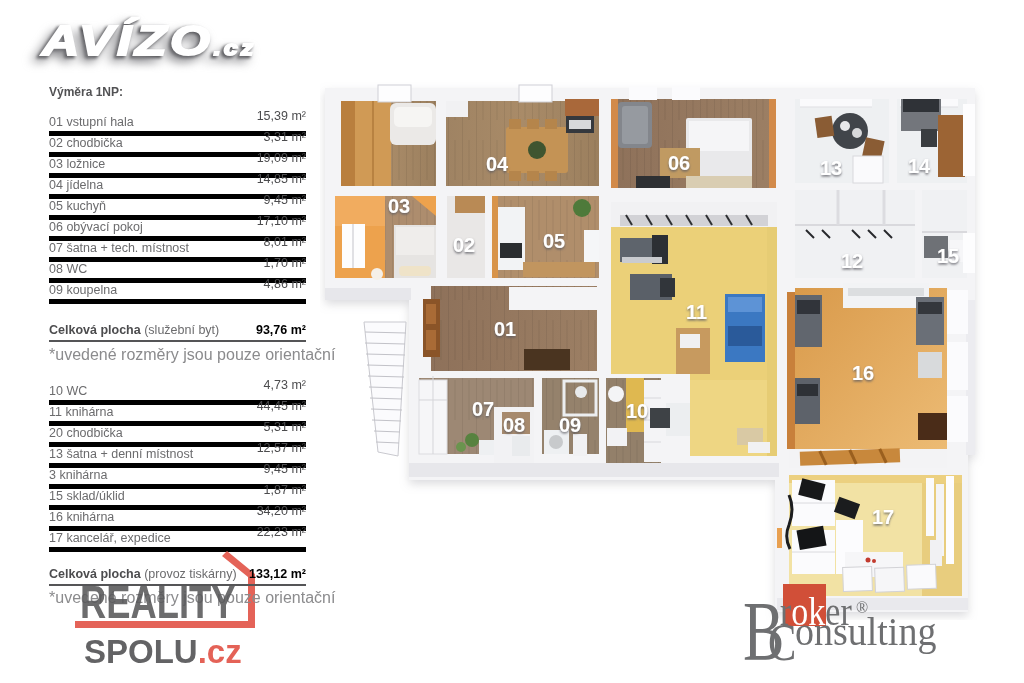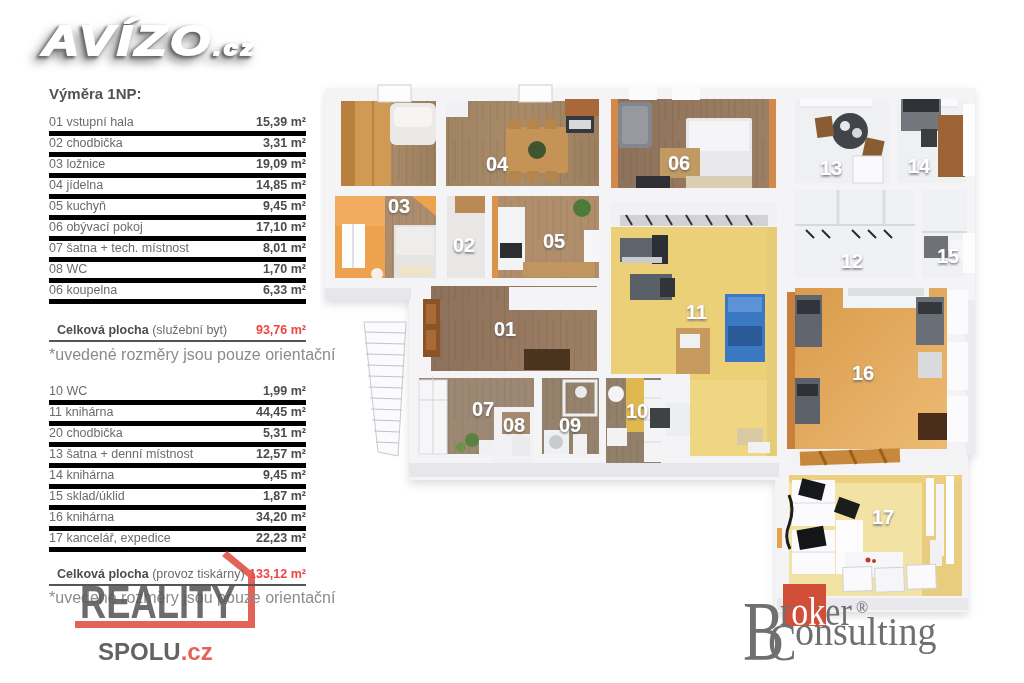--- a/index.html
+++ b/index.html
@@ -1,36 +1,36 @@
 <!DOCTYPE html>
 <html><head>
 <meta charset="utf-8">
 <style>
   html,body{margin:0;padding:0;width:1024px;height:683px;background:#ffffff;overflow:hidden;}
   body{font-family:"Liberation Sans", sans-serif;position:relative;}
   .abs{position:absolute;}
   .row{position:absolute;left:49px;width:257px;height:21px;border-bottom:5px solid #000000;color:#6b6b6d;font-size:12.5px;}
   .row .nm{position:absolute;left:0;bottom:2px;white-space:nowrap;}
-  .row .ar{position:absolute;right:0;bottom:2px;font-weight:bold;color:#4c4c4e;white-space:nowrap;}
+  .row .ar{position:absolute;right:0;bottom:8px;font-weight:normal;color:#4c4c4e;white-space:nowrap;}
   .tot{position:absolute;z-index:3;left:49px;width:257px;height:22px;border-bottom:2px solid #555557;color:#58585a;font-size:12.5px;}
-  .tot .nm{position:absolute;left:8px;bottom:3px;white-space:nowrap;font-weight:bold;color:#4c4c4e;}
+  .tot .nm{position:absolute;left:0;bottom:3px;white-space:nowrap;font-weight:bold;color:#4c4c4e;}
   .tot .nm span{font-weight:normal;color:#6b6b6d;}
-  .tot .ar{position:absolute;right:0;bottom:3px;font-weight:bold;color:#ef4444;white-space:nowrap;text-align:right;}
+  .tot .ar{position:absolute;right:0;bottom:3px;font-weight:bold;color:#000000;white-space:nowrap;text-align:right;}
   .note{position:absolute;z-index:1;left:49px;color:#8b8b8d;font-size:16px;}
 </style>
 </head>
 <body>
 
 <div class="abs" style="left:42px;top:16px;width:260px;height:56px;font-weight:bold;font-style:italic;font-size:43px;letter-spacing:3px;transform:scaleX(1.2);transform-origin:0 0;">
   <div class="abs" style="left:-2px;top:2px;color:#434347;filter:blur(1.5px);-webkit-text-stroke:2.5px #434347;">AVÍZO<span style="font-size:20px;">.cz</span></div>
   <div class="abs" style="left:-5px;top:6px;color:#808084;filter:blur(5px);-webkit-text-stroke:2px #808084;">AVÍZO<span style="font-size:20px;">.cz</span></div>
   <div class="abs" style="left:0;top:0;color:#ffffff;-webkit-text-stroke:2px #ffffff;text-shadow:0 0 1px #88888c;">AVÍZO<span style="font-size:20px;">.cz</span></div>
 </div>
 
-<div class="abs" style="left:49px;top:85px;font-size:15px;font-weight:bold;color:#525254;">Výměra 1NP:</div>
+<div class="abs" style="left:49px;top:85px;font-size:12px;font-weight:bold;color:#525254;">Výměra 1NP:</div>
 
 <div class="row" style="top:110px;">
     <span class="nm">01 vstupní hala</span>
     <span class="ar">15,39 m²</span>
   </div>
 
 <div class="row" style="top:131px;">
     <span class="nm">02 chodbička</span>
     <span class="ar">3,31 m²</span>
   </div>
@@ -59,52 +59,52 @@
     <span class="nm">07 šatna + tech. místnost</span>
     <span class="ar">8,01 m²</span>
   </div>
 
 <div class="row" style="top:257px;">
     <span class="nm">08 WC</span>
     <span class="ar">1,70 m²</span>
   </div>
 
 <div class="row" style="top:278px;">
-    <span class="nm">06 koupelna</span>
-    <span class="ar">6,33 m²</span>
+    <span class="nm">09 koupelna</span>
+    <span class="ar">4,86 m²</span>
   </div>
 
 <div class="tot" style="top:318px;">
     <span class="nm">Celková plocha <span>(služební byt)</span></span>
     <span class="ar">93,76 m²</span>
   </div>
 <div class="note" style="top:346px;">*uvedené rozměry jsou pouze orientační</div>
 
 <div class="row" style="top:379px;">
     <span class="nm">10 WC</span>
-    <span class="ar">1,99 m²</span>
+    <span class="ar">4,73 m²</span>
   </div>
 
 <div class="row" style="top:400px;">
     <span class="nm">11 knihárna</span>
     <span class="ar">44,45 m²</span>
   </div>
 
 <div class="row" style="top:421px;">
     <span class="nm">20 chodbička</span>
     <span class="ar">5,31 m²</span>
   </div>
 
 <div class="row" style="top:442px;">
     <span class="nm">13 šatna + denní místnost</span>
     <span class="ar">12,57 m²</span>
   </div>
 
 <div class="row" style="top:463px;">
-    <span class="nm">14 knihárna</span>
+    <span class="nm">3 knihárna</span>
     <span class="ar">9,45 m²</span>
   </div>
 
 <div class="row" style="top:484px;">
     <span class="nm">15 sklad/úklid</span>
     <span class="ar">1,87 m²</span>
   </div>
 
 <div class="row" style="top:505px;">
     <span class="nm">16 knihárna</span>
@@ -121,21 +121,21 @@
     <span class="ar">133,12 m²</span>
   </div>
 <div class="note" style="top:589px;">*uvedené rozměry jsou pouze orientační</div>
 
 <div class="abs" style="left:70px;top:545px;width:200px;height:130px;">
 
   <svg class="abs" style="left:0;top:0;z-index:0;" width="200" height="130" viewBox="0 0 200 130">
     <path d="M157 6 L185 29 L185 83 L5 83 L5 76 L178 76 L178 32 L152 11 Z" fill="#e2574b" opacity="0.93"></path>
   </svg>
   <div class="abs" style="z-index:2;left:10px;top:34px;font-size:46px;line-height:46px;font-weight:bold;color:#58585a;opacity:0.88;transform:scaleX(0.79);transform-origin:0 0;">REALITY</div>
-  <div class="abs" style="z-index:2;left:28px;top:90px;font-size:24px;line-height:33px;font-weight:bold;color:#58585a;opacity:0.93;transform:scaleX(1.0);transform-origin:0 0;">SPOLU<span style="color:#e2574b;">.cz</span></div>
+  <div class="abs" style="z-index:2;left:14px;top:90px;font-size:33px;line-height:33px;font-weight:bold;color:#58585a;opacity:0.93;transform:scaleX(1.0);transform-origin:0 0;">SPOLU<span style="color:#e2574b;">.cz</span></div>
 </div>
 
 <svg class="abs" style="left:320px;top:80px;" width="680" height="540" viewBox="320 80 680 540">
 <defs>
   <filter id="soft" x="-20%" y="-20%" width="140%" height="140%">
     <feDropShadow dx="0" dy="4" stdDeviation="5" flood-color="#9a9aa2" flood-opacity="0.35"></feDropShadow>
   </filter>
   <filter id="ts" x="-40%" y="-40%" width="180%" height="180%">
     <feDropShadow dx="0" dy="1.5" stdDeviation="1.2" flood-color="#5a5a62" flood-opacity="0.85"></feDropShadow>
   </filter>

